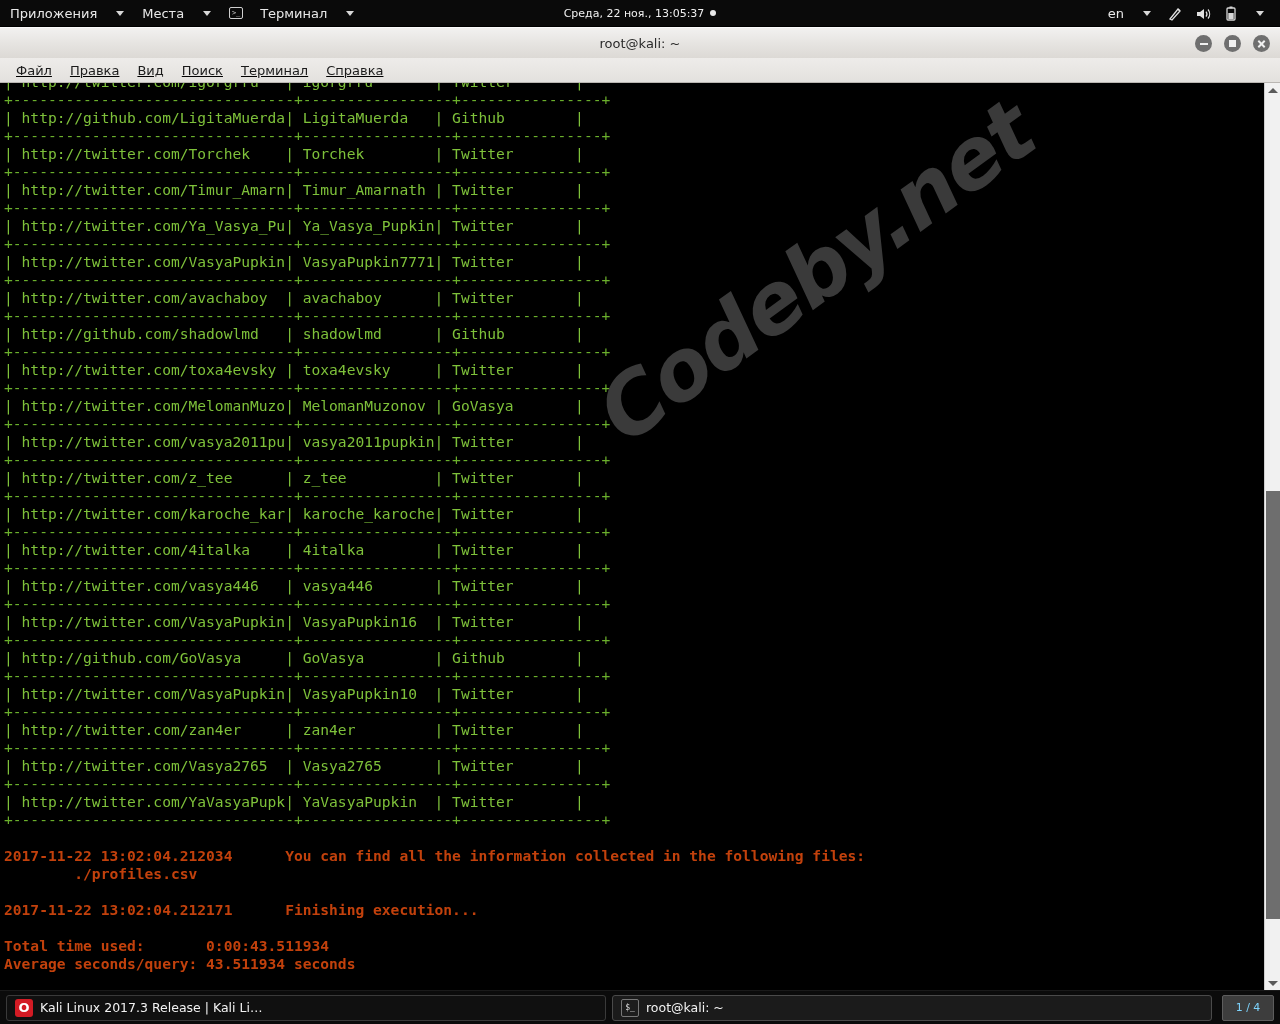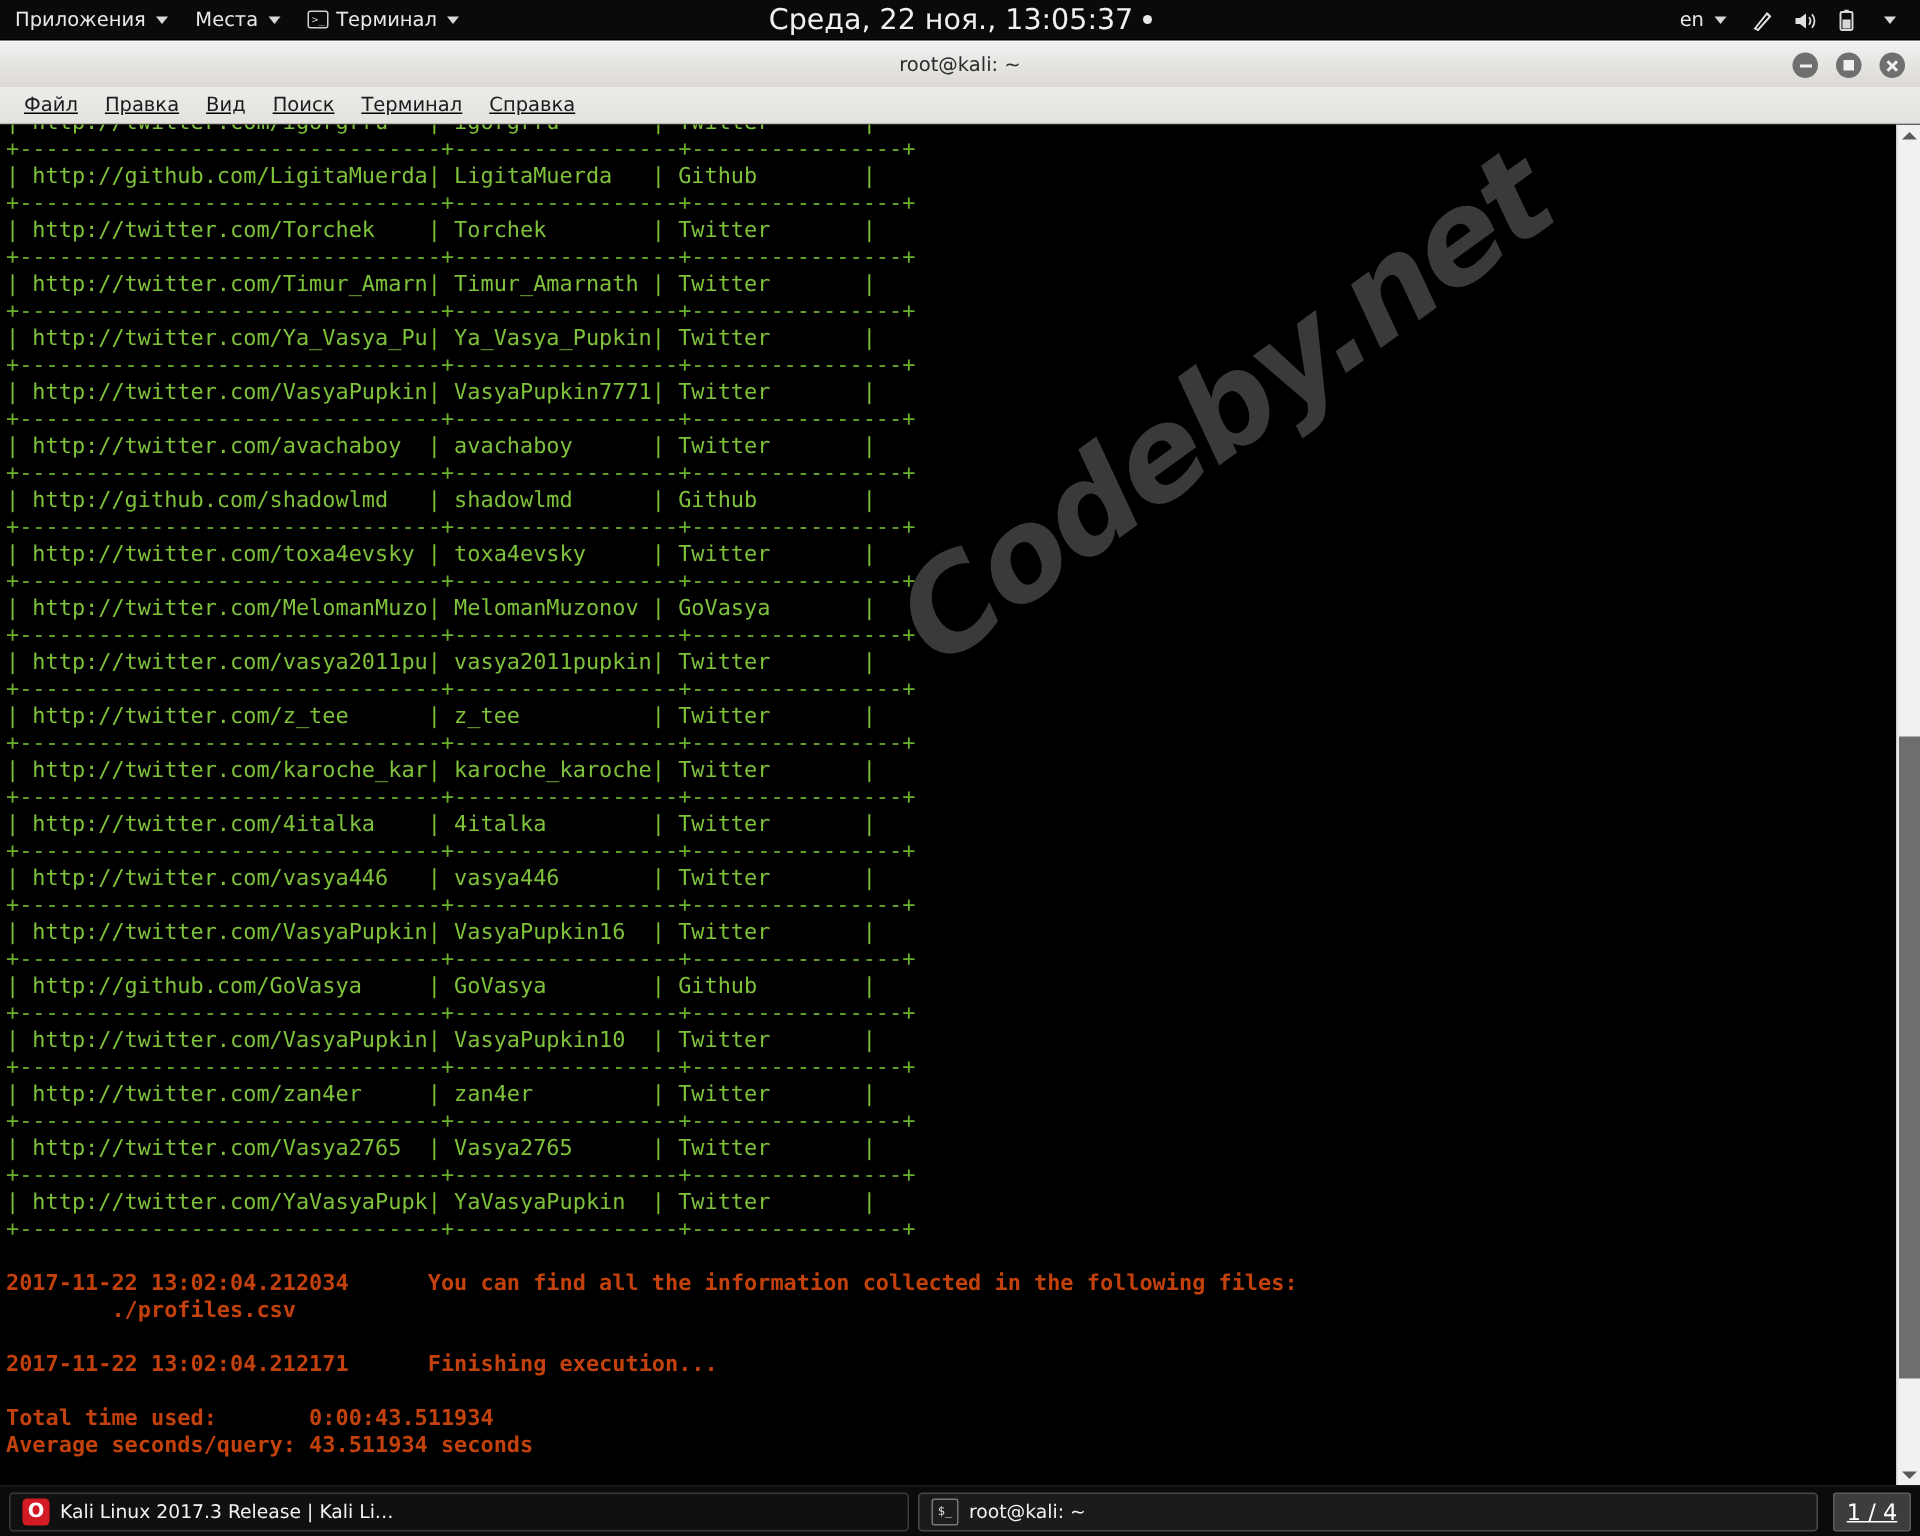--- a/index.html
+++ b/index.html
@@ -13,21 +13,21 @@
   
   #top-panel {
     position: absolute; left: 0; top: 0;
     width: 1280px; height: 27px;
     background: #0a0a0a;
     display: flex; align-items: center;
     color: #e8e8e8; font-size: 13px;
     border-bottom: 1px solid #000;
   }
   .tp-item {
-    display: flex; align-items: center; gap: 5px;
+    display: flex; align-items: center; gap: 17px;
     padding: 0 9px; height: 27px; white-space: nowrap;
   }
   .tp-item:first-child { padding-left: 10px; }
   .caret {
     display: inline-block; width: 0; height: 0;
     border-left: 4px solid transparent;
     border-right: 4px solid transparent;
     border-top: 5px solid #d8d8d8;
     margin-left: 2px;
   }
@@ -35,21 +35,21 @@
     width: 14px; height: 12px;
     border: 1.5px solid #cfcfcf; border-radius: 2px;
     font-size: 7px; color: #cfcfcf;
     display: flex; align-items: center; justify-content: center;
     font-family: "DejaVu Sans Mono", monospace; line-height: 1;
   }
   #tp-clock {
     position: absolute; left: 0; right: 0; margin: 0 auto;
     width: max-content;
     display: flex; align-items: center; gap: 6px;
-    font-size: 19px; color: #f0f0f0;
+    font-size: 11px; color: #f0f0f0;
   }
   .rec-dot { width: 6px; height: 6px; border-radius: 50%; background: #e8e8e8; display:inline-block;}
   #tp-right {
     position: absolute; right: 0; top: 0; height: 27px;
     display: flex; align-items: center; gap: 2px; padding-right: 8px;
   }
   .tray-icon { display:flex; align-items:center; justify-content:center; width: 26px; height: 27px; }
 
   
   #window {
@@ -199,24 +199,23 @@
     border: 1px solid #3a3a3a;
   }
   .ti-term {
     background: #1d1d1d; border: 1px solid #777; border-radius: 2px;
     color: #e0e0e0; font-size: 8px;
     font-family: "DejaVu Sans Mono", monospace; line-height: 1;
   }
   #workspace-ind {
     flex: 0 0 auto; width: 52px; height: 26px;
     background: #3d3d3d; border: 1px solid #5d5d5d; border-radius: 2px;
-    color: #ffffff; font-size: 15px;
+    color: #7dd3fc; font-size: 11px;
     display: flex; align-items: center; justify-content: center;
     margin-left: 4px;
-    text-decoration: underline;
   }
 </style>
 </head>
 <body>
 
 <div id="top-panel">
   <div class="tp-item">
     <span>Приложения</span>
     <span class="caret"></span>
   </div>

